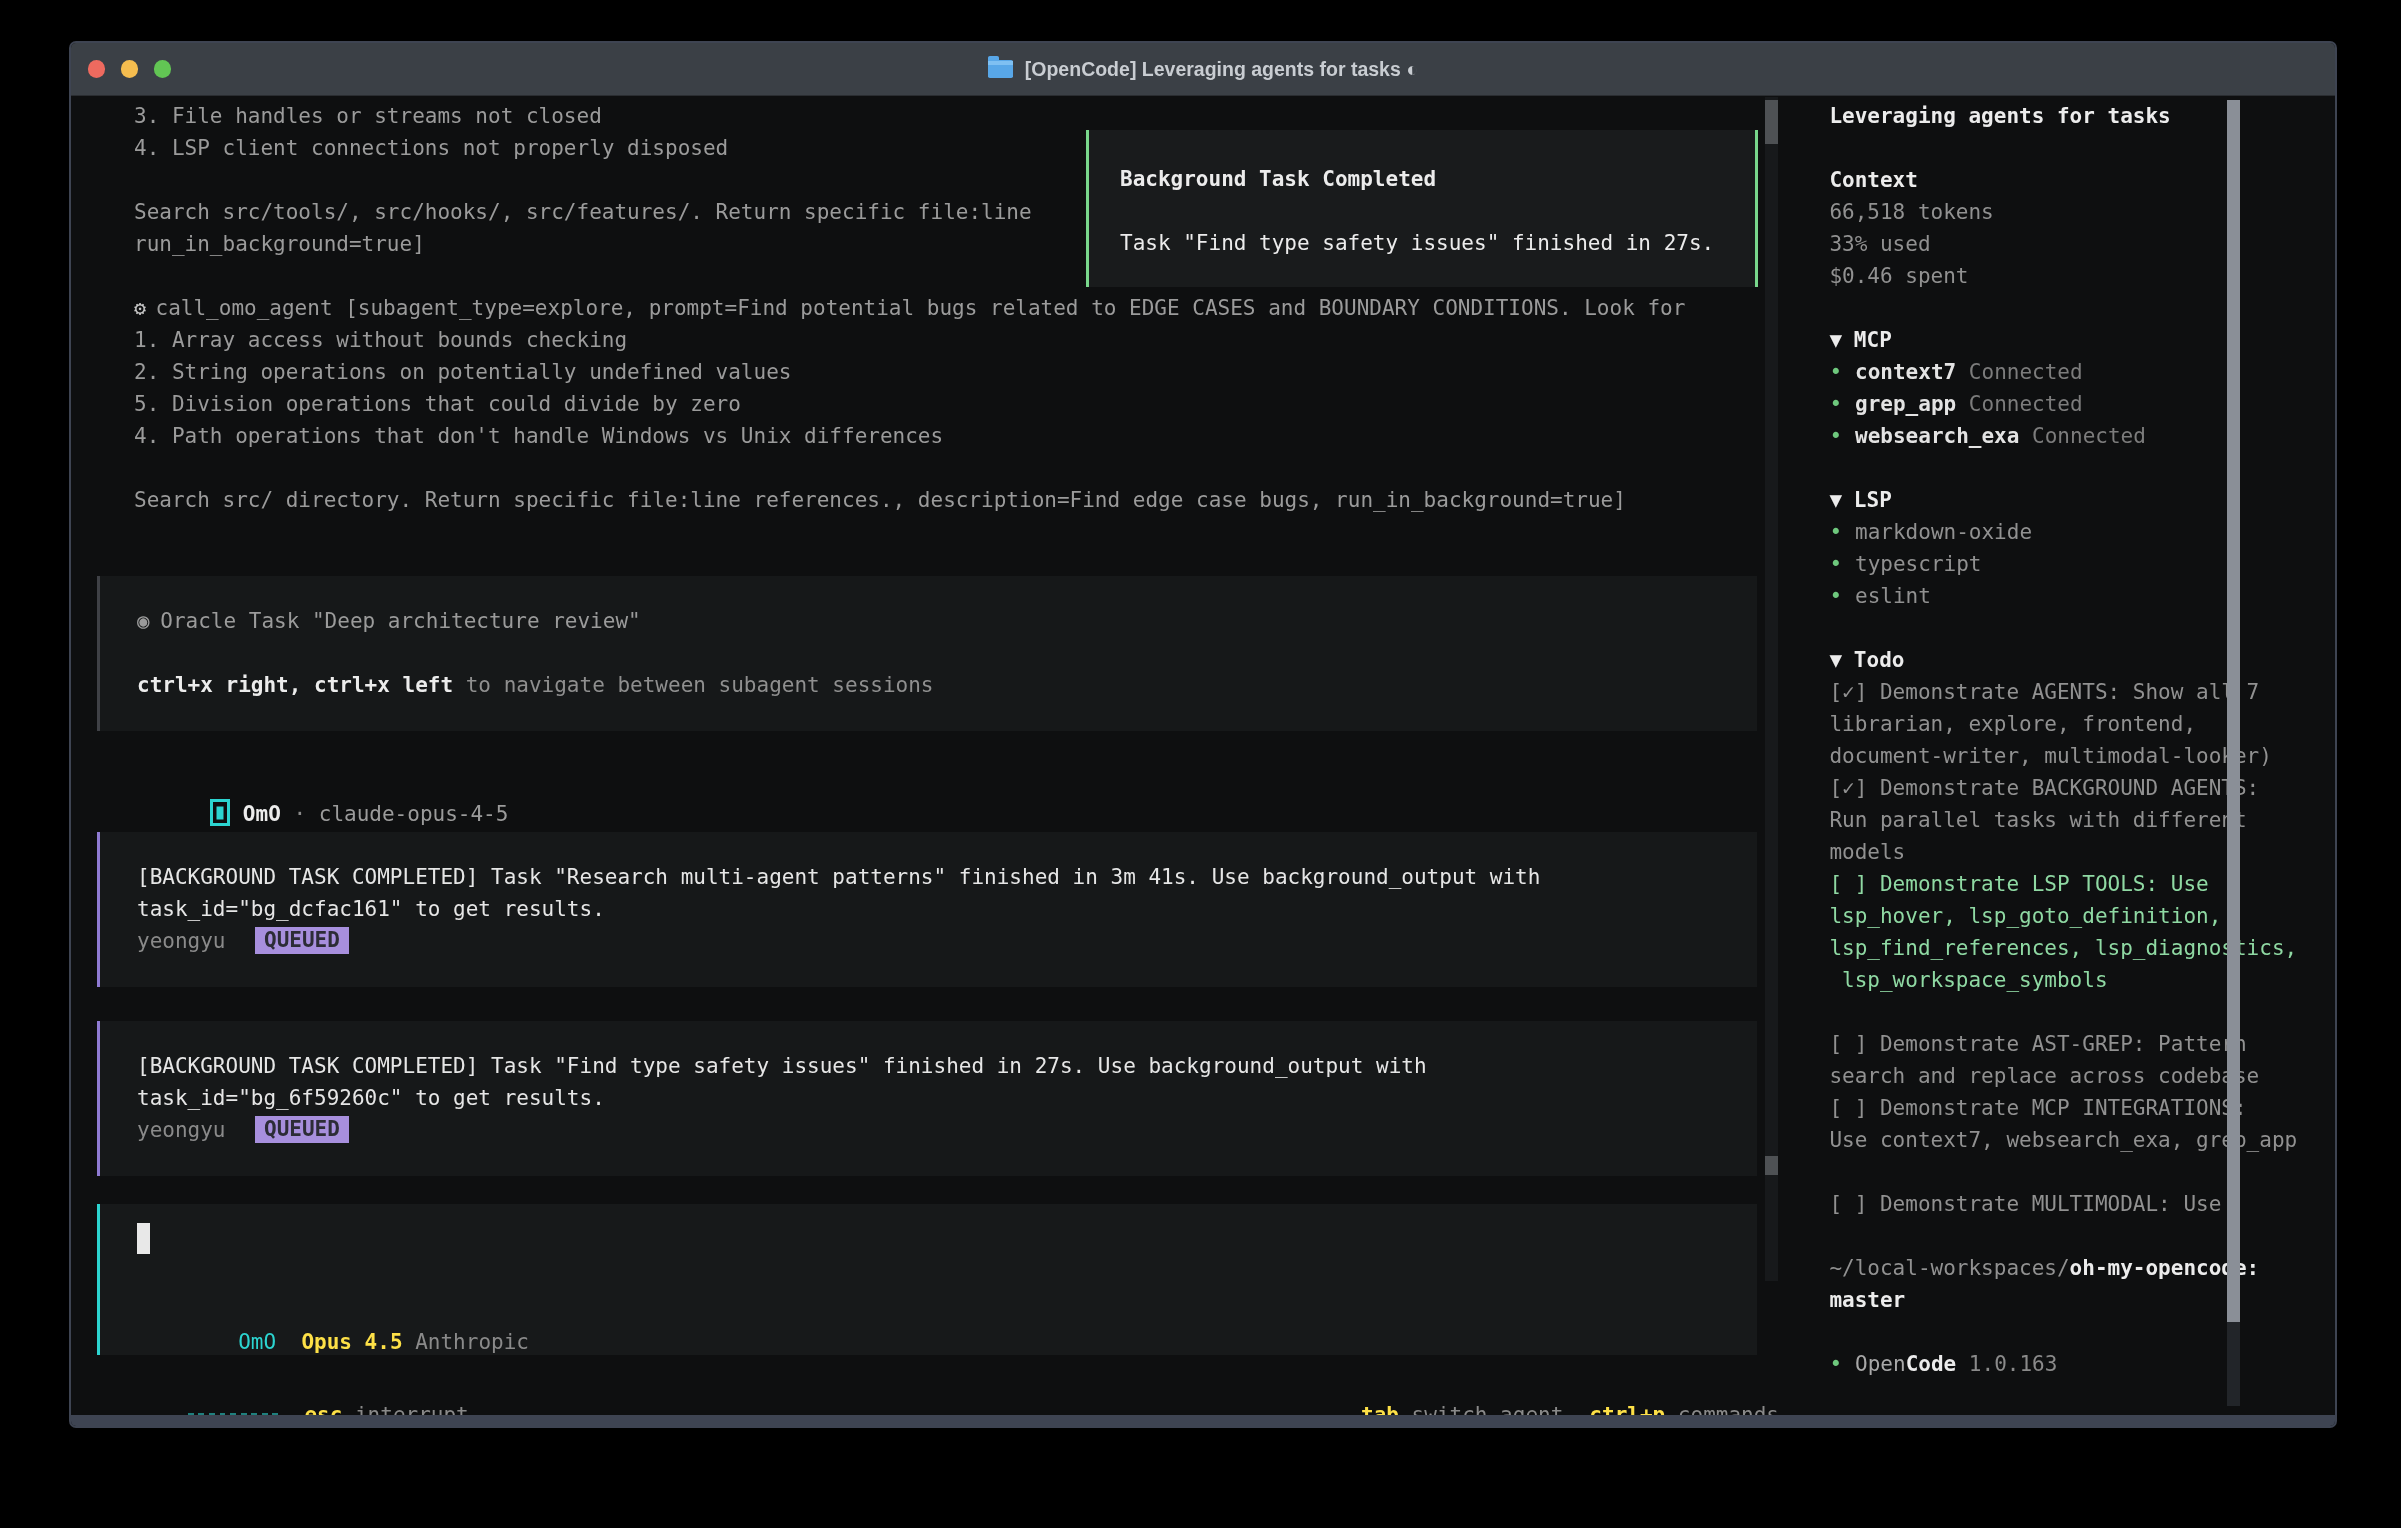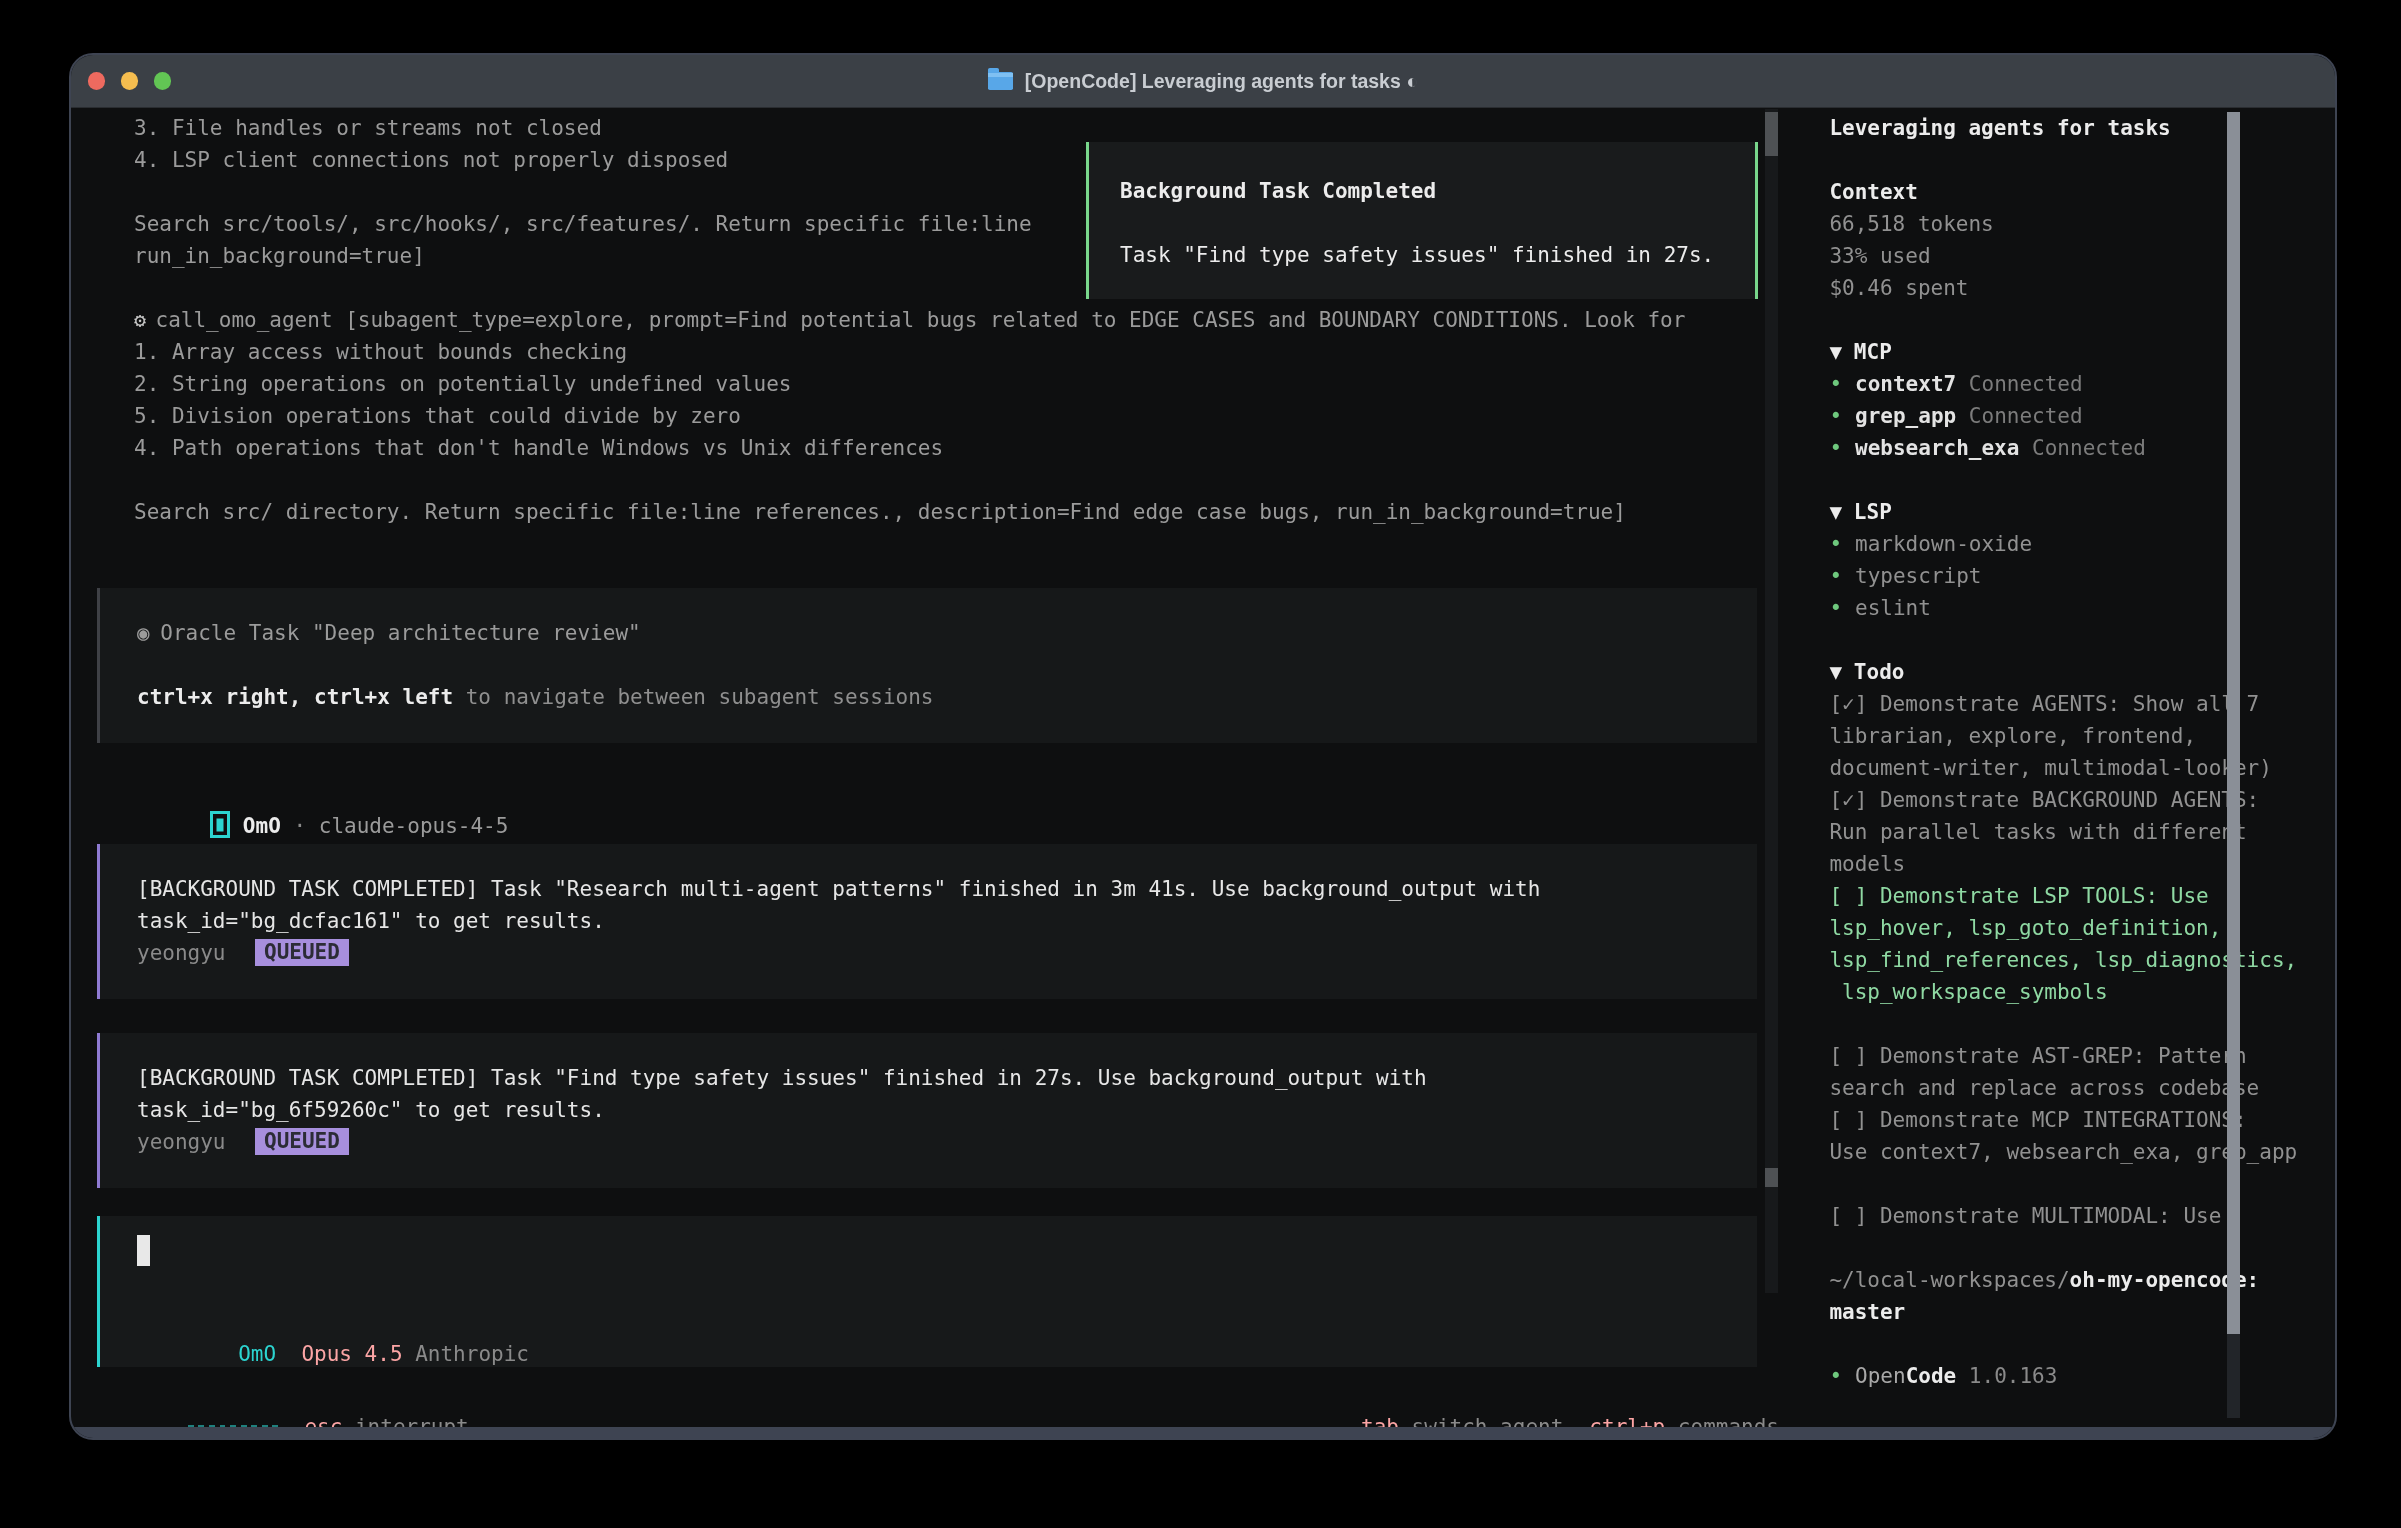--- a/index.html
+++ b/index.html
@@ -1,20 +1,20 @@
 <!DOCTYPE html>
 <html style="font-size:9.5px"><head>
 <meta charset="utf-8">
 <style>
   html,body{margin:0;padding:0;background:#000;}
   body{width:2401px;height:1528px;position:relative;overflow:hidden;
        font-family:"DejaVu Sans Mono","DejaVu Sans",monospace;}
 
-  .window{position:absolute;left:69px;top:53px;width:2268px;height:1387px;
-          background:#0e0f10;border:2.4px solid #3e4452;border-radius:24px;
+  .window{position:absolute;left:69px;top:41px;width:2268px;height:1387px;
+          background:#0e0f10;border:2.4px solid #3e4452;border-radius:7px;
           box-sizing:border-box;overflow:hidden;}
 
   
   .titlebar{position:relative;height:52px;background:#3b4046;border-bottom:1.2px solid #2a2d31;}
   .lights{position:absolute;left:16.5px;top:17px;display:flex;gap:15.4px;}
   .light{width:17.7px;height:17.7px;border-radius:50%;}
   .light.red{background:#ee6a5f;}
   .light.yellow{background:#f5bd4f;}
   .light.green{background:#62c554;}
   .titlewrap{position:absolute;inset:0;display:flex;align-items:center;justify-content:center;gap:11.8px;}
@@ -66,21 +66,21 @@
   .author{color:#8a8a8a;}
   .badge{background:#a78fdd;color:#2c2c36;font-weight:700;display:inline-block;
          padding:0 9.5px;height:27px;line-height:27px;margin-left:29px;vertical-align:0.6px;}
 
   
   .inputbox{position:absolute;left:26px;top:1109px;width:1660px;height:151px;background:#17191a;
             border-left:3px solid #2cd4d0;box-sizing:border-box;}
   .cursor{position:absolute;left:37px;top:19px;width:13px;height:31px;background:#e8e8e8;}
   .modeline{position:absolute;left:37px;top:90px;}
   .t-teal{color:#2cd4d0;}
-  .t-bold{color:#fca5a5;font-weight:400;}
+  .t-bold{color:#fde047;font-weight:700;}
   .t-gray{color:#8a8a8a;}
 
   
   .statusbar{position:absolute;left:41px;right:556px;top:1272px;height:32px;}
   .dots{display:inline-flex;gap:4.7px;margin-right:26px;vertical-align:middle;}
   .dot{width:5.9px;height:5.9px;background:#1f807e;}
   .status-right{position:absolute;right:0;top:0;}
   .kgap{display:inline-block;width:26px;}
 
   

